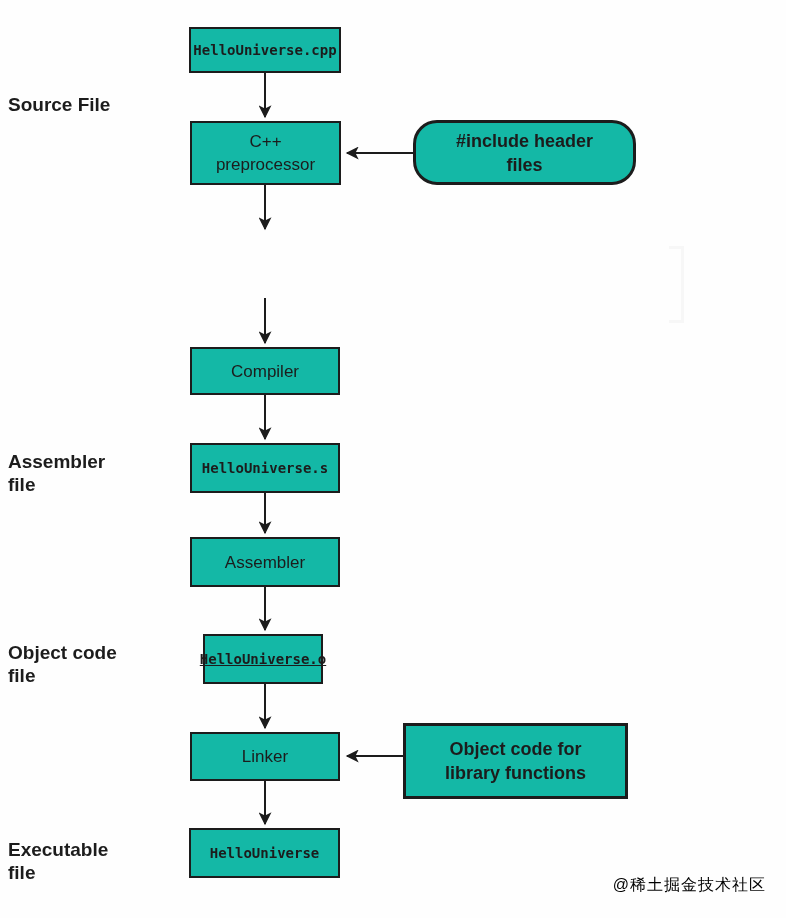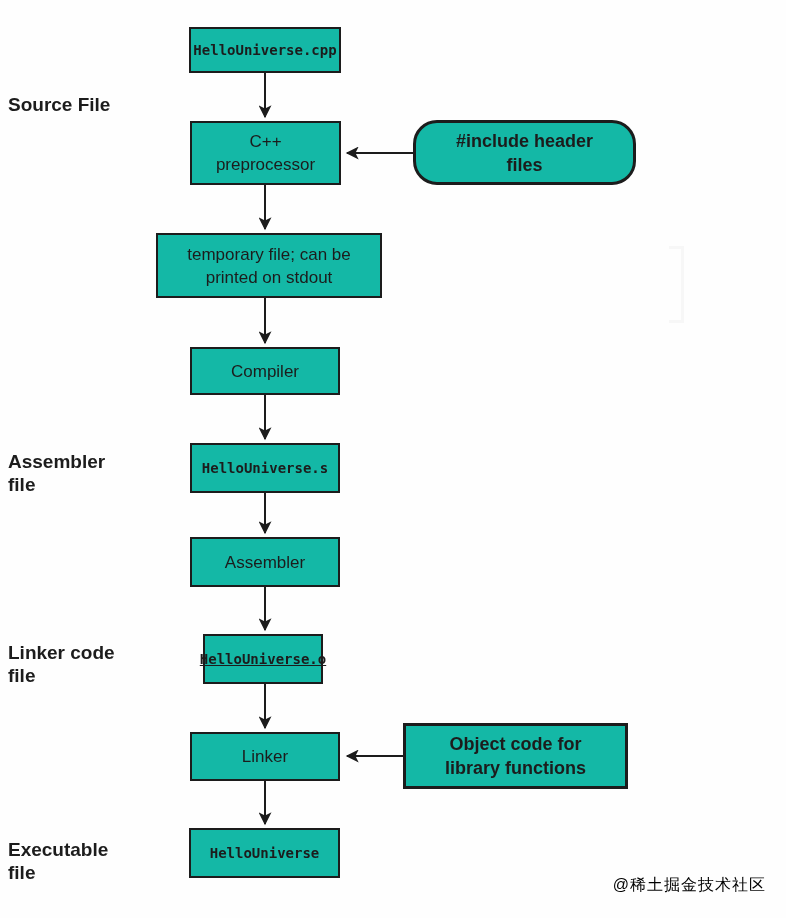--- a/index.html
+++ b/index.html
@@ -68,21 +68,21 @@
   
   #node-source        { left: 189px; top: 27px;  width: 152px; height: 46px; }
   #node-preprocessor  { left: 190px; top: 121px; width: 151px; height: 64px; }
   #node-include       { left: 413px; top: 120px; width: 223px; height: 65px; border-radius: 24px; }
   #node-tempfile      { left: 156px; top: 233px; width: 226px; height: 65px; }
   #node-compiler      { left: 190px; top: 347px; width: 150px; height: 48px; }
   #node-asmfile       { left: 190px; top: 443px; width: 150px; height: 50px; }
   #node-assembler     { left: 190px; top: 537px; width: 150px; height: 50px; }
   #node-objfile       { left: 203px; top: 634px; width: 120px; height: 50px; text-decoration: underline; }
   #node-linker        { left: 190px; top: 732px; width: 150px; height: 49px; }
-  #node-objcodelib    { left: 403px; top: 723px; width: 225px; height: 66px; }
+  #node-objcodelib    { left: 403px; top: 723px; width: 225px; height: 76px; }
   #node-executable    { left: 189px; top: 828px; width: 151px; height: 50px; }
   
   #label-source     { top: 93px;  }
   #label-assembler  { top: 450px; }
   #label-objectcode { top: 641px; }
   #label-executable { top: 838px; }
   
   #faint-bracket {
     position: absolute;
     left: 669px;
@@ -127,30 +127,28 @@
       <path d="M413,153 H347" marker-end="url(#ah)"></path>
       <path d="M403,756 H347" marker-end="url(#ah)"></path>
     </g>
   </svg>
 
   <div id="faint-bracket"></div>
 
   <div class="stage-label" id="label-source">Source File</div>
   <div class="stage-label" id="label-assembler">Assembler
 file</div>
-  <div class="stage-label" id="label-objectcode">Linker code
+  <div class="stage-label" id="label-objectcode">Object code
 file</div>
   <div class="stage-label" id="label-executable">Executable
 file</div>
 
   <div class="box mono" id="node-source">HelloUniverse.cpp</div>
   <div class="box process" id="node-preprocessor">C++
 preprocessor</div>
-  <div class="box process" id="node-tempfile">temporary file; can be
-printed on stdout</div>
   <div class="box process" id="node-compiler">Compiler</div>
   <div class="box mono" id="node-asmfile">HelloUniverse.s</div>
   <div class="box process" id="node-assembler">Assembler</div>
   <div class="box mono" id="node-objfile">HelloUniverse.o</div>
   <div class="box process" id="node-linker">Linker</div>
   <div class="box mono" id="node-executable">HelloUniverse</div>
 
   <div class="box side" id="node-include">#include header
 files</div>
   <div class="box side" id="node-objcodelib">Object code for

